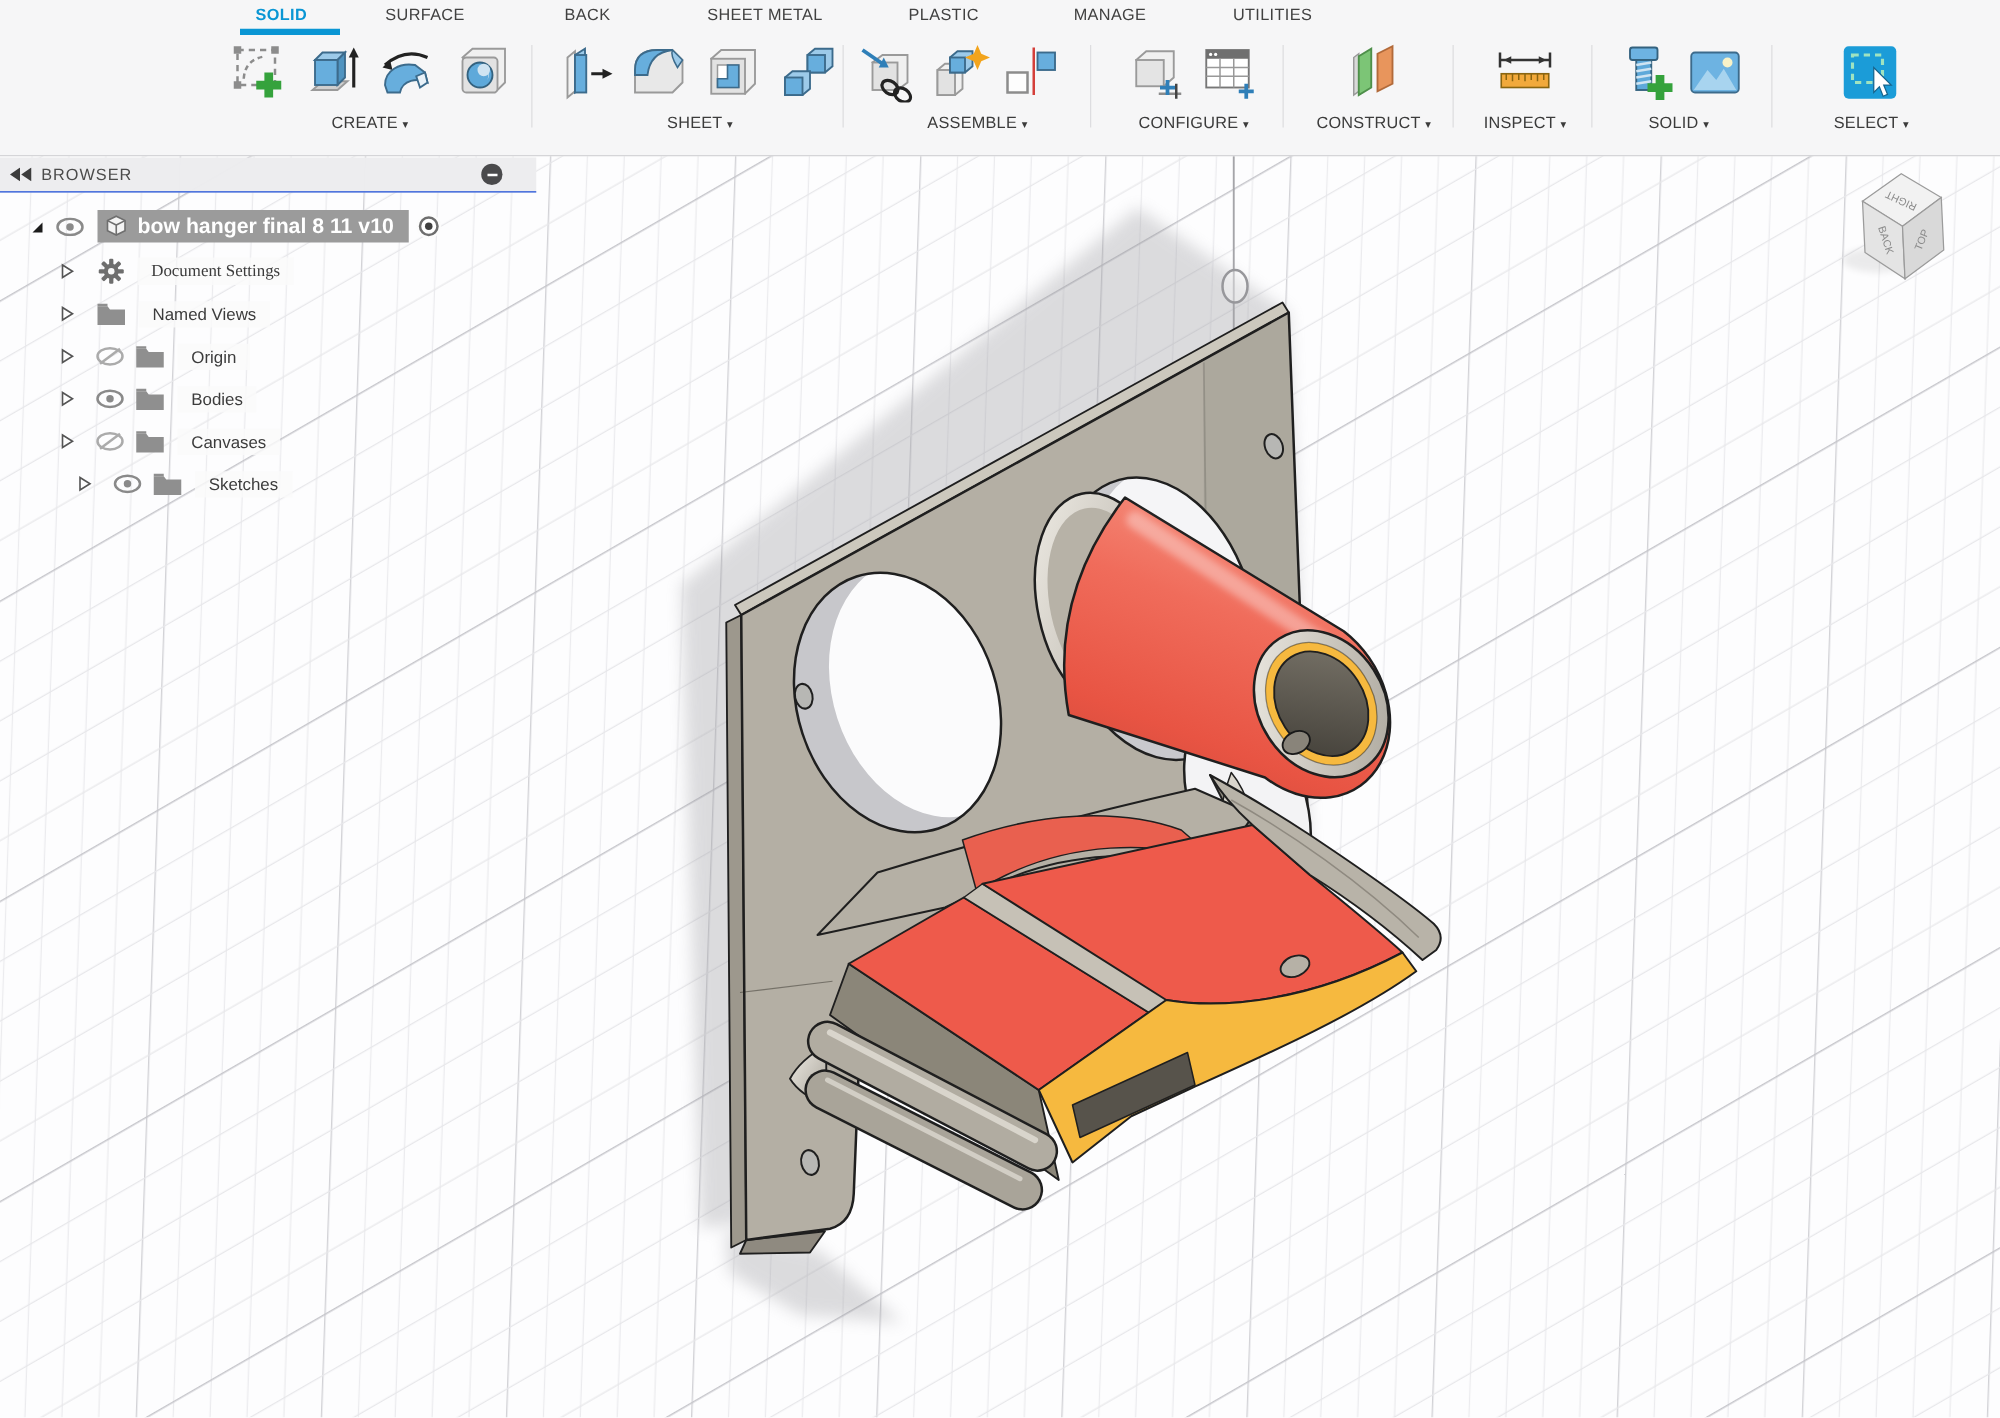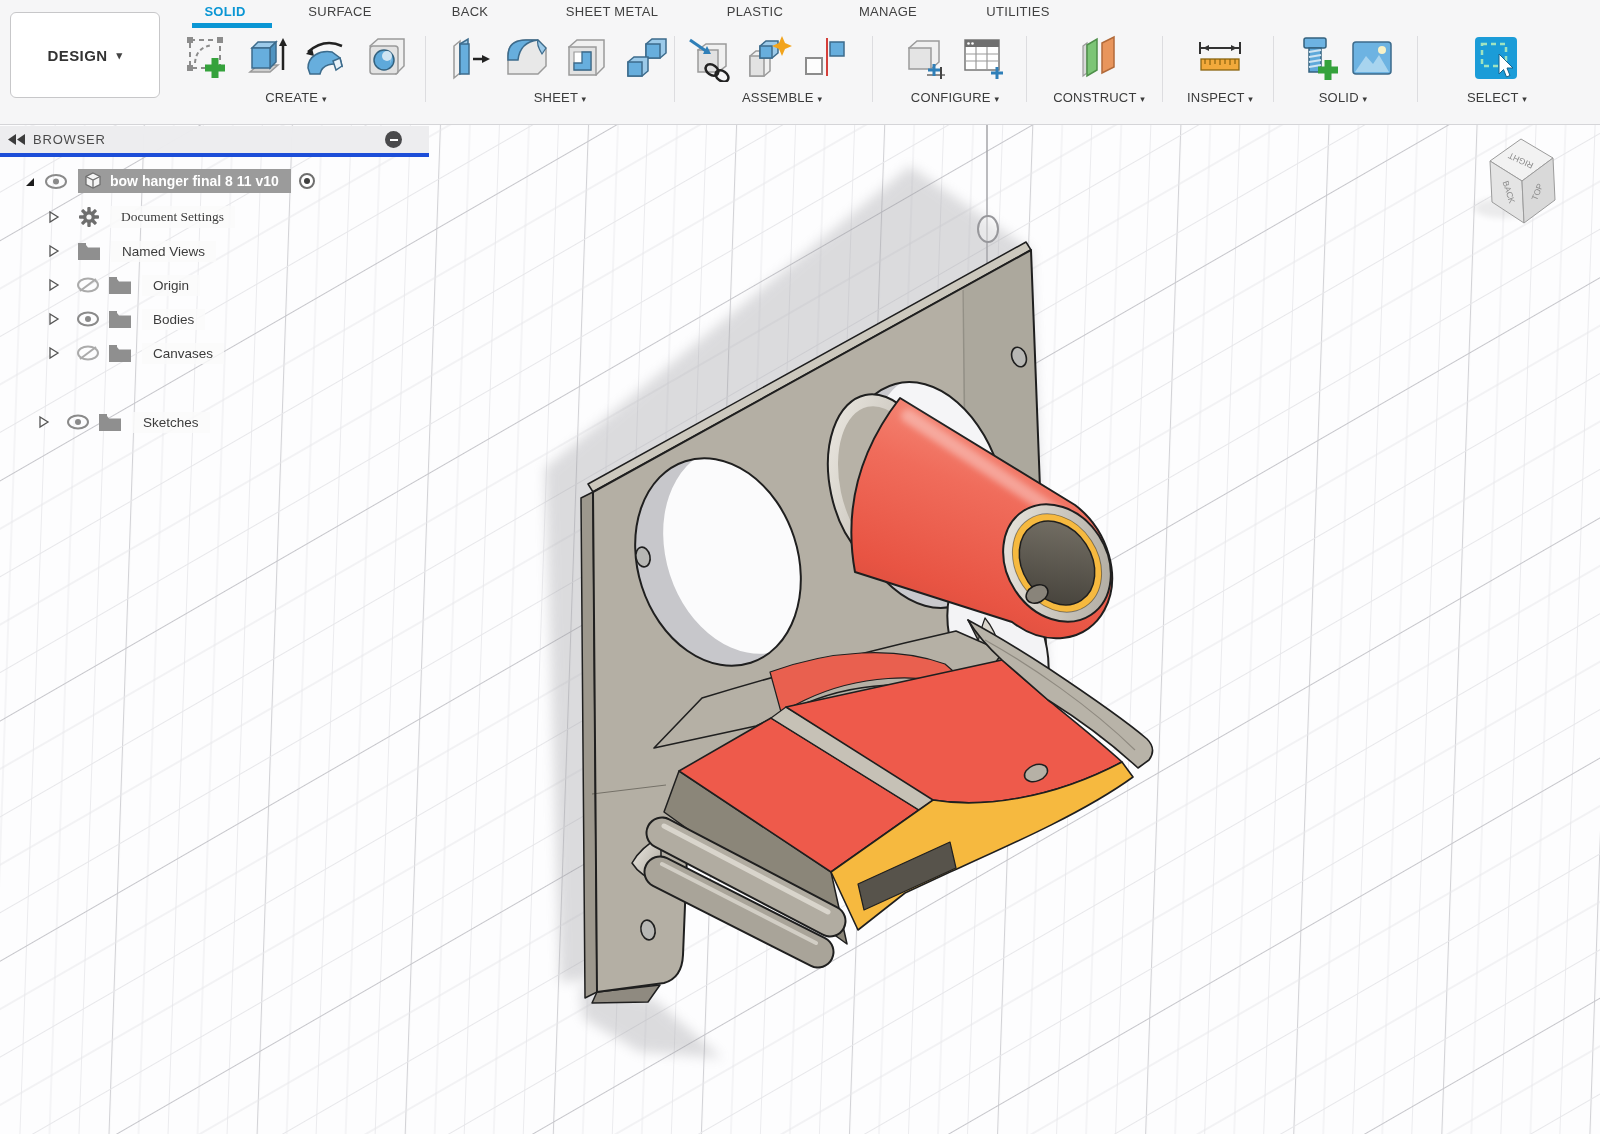--- a/index.html
+++ b/index.html
@@ -25,30 +25,30 @@
   .tab-underline{position:absolute;left:192px;top:23px;width:80px;height:5px;background:#0a96d4;}
   .tb-icon{position:absolute;top:34px;width:48px;height:48px;}
   .tb-icon svg{display:block;}
   .group-label{position:absolute;top:90px;transform:translateX(-50%);font-size:13px;color:#3b3b3b;
                white-space:nowrap;letter-spacing:.2px;}
   .group-label .caret{font-size:9px;color:#3b3b3b;}
   .sep{position:absolute;top:36px;width:1px;height:66px;background:#dddde0;}
   
   .browser{position:absolute;left:0;top:126px;width:430px;height:290px;z-index:20;}
   .b-header{position:absolute;left:0;top:0;width:429px;height:27px;background:rgba(236,236,238,.97);
-            border-bottom:4px solid #1d4ed8;}
+            border-bottom:1px solid #1d4ed8;}
   .b-title{position:absolute;left:33px;top:6px;font-size:13px;color:#4b4b4b;letter-spacing:.8px;}
   .b-collapse{position:absolute;left:8px;top:8px;width:18px;height:11px;}
   .b-min{position:absolute;left:385px;top:5px;width:17px;height:17px;border-radius:50%;
          background:#4a4a4c;display:flex;align-items:center;justify-content:center;}
   .b-min div{width:8px;height:2px;background:#fff;}
   .b-row{position:absolute;display:flex;align-items:center;height:26px;}
   .chip{background:rgba(250,250,250,.82);padding:3px 11px;font-size:13.5px;color:#3c3c3c;white-space:nowrap;}
   .chip.root{background:#9b9b9b;color:#fff;font-weight:bold;display:flex;align-items:center;gap:8px;
-             padding:3px 12px 3px 6px;font-size:14px;}
+             padding:3px 12px 3px 6px;font-size:17px;}
   .tri-open{width:14px;height:14px;}
   .tri-closed{width:14px;height:14px;}
   .radio-chip{margin-left:6px;background:rgba(252,252,252,.9);border-radius:50%;width:20px;height:20px;
               display:flex;align-items:center;justify-content:center;}
 </style>
 </head>
 <body>
 
 <div id="grid-layer">
   <svg width="1600" height="1134">
@@ -304,41 +304,37 @@
       <ellipse cx="12" cy="8" rx="10" ry="6.5" fill="none" stroke="#ababab" stroke-width="2"></ellipse>
       <line x1="4" y1="14" x2="20" y2="2" stroke="#ababab" stroke-width="2"></line>
     </svg>
     <svg width="24" height="19" style="margin-left:8px" viewBox="0 0 24 19">
       <path d="M1,3 L9,3 L11,5.5 L23,5.5 L23,18 L1,18 Z" fill="#8f8f8f"></path>
         <rect x="1" y="1" width="8" height="2" fill="#8f8f8f"></rect>
     </svg>
     <div class="chip" style="margin-left:10px">Canvases</div>
   </div>
 
-  <div class="b-row" style="left:36px;top:248px;margin-top:35px;">
+  <div class="b-row" style="left:60px;top:248px;">
     <svg class="tri-closed" viewBox="0 0 14 14">
       <polygon points="4,2 12,7 4,12" fill="#fdfdfd" stroke="#555" stroke-width="1.3"></polygon>
     </svg>
     <svg width="24" height="16" style="margin-left:16px" viewBox="0 0 24 16">
       <ellipse cx="12" cy="8" rx="10" ry="6.5" fill="none" stroke="#8a8a8a" stroke-width="2"></ellipse>
       <circle cx="12" cy="8" r="3" fill="#8a8a8a"></circle>
     </svg>
     <svg width="24" height="19" style="margin-left:8px" viewBox="0 0 24 19">
       <path d="M1,3 L9,3 L11,5.5 L23,5.5 L23,18 L1,18 Z" fill="#8f8f8f"></path>
         <rect x="1" y="1" width="8" height="2" fill="#8f8f8f"></rect>
     </svg>
     <div class="chip" style="margin-left:10px">Sketches</div>
   </div>
 </div>
 
 <div class="toolbar">
-  <div class="design-btn">
-    <span>DESIGN</span>
-    <span class="caret">▾</span>
-  </div>
 
   <span class="tab active" style="left:225px">SOLID</span>
   <span class="tab" style="left:340px">SURFACE</span>
   <span class="tab" style="left:470px">BACK</span>
   <span class="tab" style="left:612px">SHEET METAL</span>
   <span class="tab" style="left:755px">PLASTIC</span>
   <span class="tab" style="left:888px">MANAGE</span>
   <span class="tab" style="left:1018px">UTILITIES</span>
   <div class="tab-underline"></div>
 

